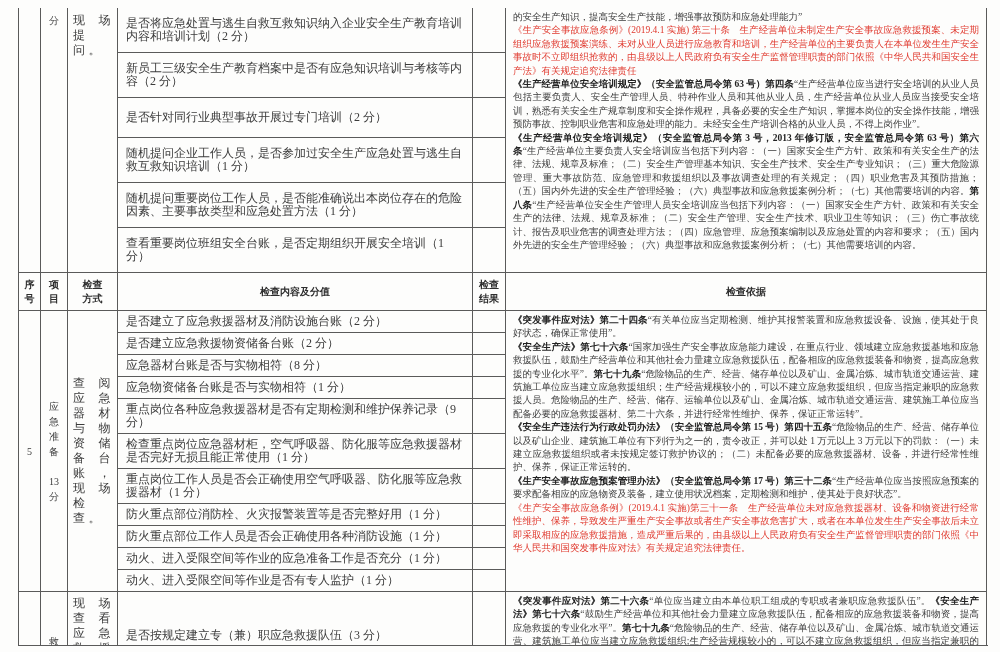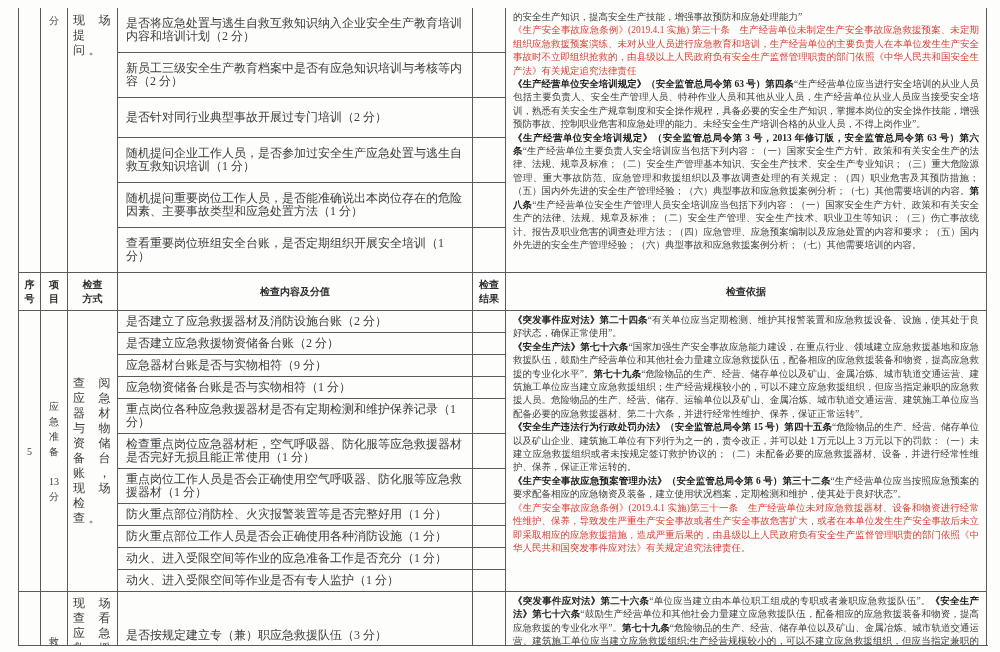--- a/index.html
+++ b/index.html
@@ -128,38 +128,38 @@
 
 13
 分</td>
             <td class="method-cell" rowspan="11">查阅应急器材与物资储备台账，现场检查。</td>
             <td class="item-cell">是否建立了应急救援器材及消防设施台账（2 分）</td>
             <td class="result-cell"></td>
             <td class="basis-cell" rowspan="11">
               <div class="para"><span class="b">《突发事件应对法》第二十四条</span><span>“有关单位应当定期检测、维护其报警装置和应急救援设备、设施，使其处于良好状态，确保正常使用”。</span></div>
               <div class="para"><span class="b">《安全生产法》第七十六条</span><span>“国家加强生产安全事故应急能力建设，在重点行业、领域建立应急救援基地和应急救援队伍，鼓励生产经营单位和其他社会力量建立应急救援队伍，配备相应的应急救援装备和物资，提高应急救援的专业化水平”。</span><span class="b">第七十九条</span><span>“危险物品的生产、经营、储存单位以及矿山、金属冶炼、城市轨道交通运营、建筑施工单位应当建立应急救援组织；生产经营规模较小的，可以不建立应急救援组织，但应当指定兼职的应急救援人员。危险物品的生产、经营、储存、运输单位以及矿山、金属冶炼、城市轨道交通运营、建筑施工单位应当配备必要的应急救援器材、第二十六条，并进行经常性维护、保养，保证正常运转”。</span></div>
               <div class="para"><span class="b">《安全生产违法行为行政处罚办法》（安全监管总局令第 15 号）第四十五条</span><span>“危险物品的生产、经营、储存单位以及矿山企业、建筑施工单位有下列行为之一的，责令改正，并可以处 1 万元以上 3 万元以下的罚款：（一）未建立应急救援组织或者未按规定签订救护协议的；（二）未配备必要的应急救援器材、设备，并进行经常性维护、保养，保证正常运转的。</span></div>
-              <div class="para"><span class="b">《生产安全事故应急预案管理办法》（安全监管总局令第 6 号）第三十二条</span><span>“生产经营单位应当按照应急预案的要求配备相应的应急物资及装备，建立使用状况档案，定期检测和维护，使其处于良好状态”。</span></div>
+              <div class="para"><span class="b">《生产安全事故应急预案管理办法》（安全监管总局令第 17 号）第三十二条</span><span>“生产经营单位应当按照应急预案的要求配备相应的应急物资及装备，建立使用状况档案，定期检测和维护，使其处于良好状态”。</span></div>
               <div class="para"><span class="b r">《生产安全事故应急条例》(2019.4.1 实施)第三十一条　生产经营单位未对应急救援器材、设备和物资进行经常性维护、保养，导致发生严重生产安全事故或者生产安全事故危害扩大，或者在本单位发生生产安全事故后未立即采取相应的应急救援措施，造成严重后果的，由县级以上人民政府负有安全生产监督管理职责的部门依照《中华人民共和国突发事件应对法》有关规定追究法律责任。</span></div>
             </td>
           </tr>
           <tr class="sec1">
             <td class="item-cell">是否建立应急救援物资储备台账（2 分）</td>
             <td class="result-cell"></td>
           </tr>
           <tr class="sec1">
-            <td class="item-cell">应急器材台账是否与实物相符（9 分）</td>
+            <td class="item-cell">应急器材台账是否与实物相符（8 分）</td>
             <td class="result-cell"></td>
           </tr>
           <tr class="sec1">
             <td class="item-cell">应急物资储备台账是否与实物相符（1 分）</td>
             <td class="result-cell"></td>
           </tr>
           <tr class="sec1">
-            <td class="item-cell">重点岗位各种应急救援器材是否有定期检测和维护保养记录（1 分）</td>
+            <td class="item-cell">重点岗位各种应急救援器材是否有定期检测和维护保养记录（9 分）</td>
             <td class="result-cell"></td>
           </tr>
           <tr class="sec1">
             <td class="item-cell">检查重点岗位应急器材柜，空气呼吸器、防化服等应急救援器材是否完好无损且能正常使用（1 分）</td>
             <td class="result-cell"></td>
           </tr>
           <tr class="sec1">
             <td class="item-cell">重点岗位工作人员是否会正确使用空气呼吸器、防化服等应急救援器材（1 分）</td>
             <td class="result-cell"></td>
           </tr>

